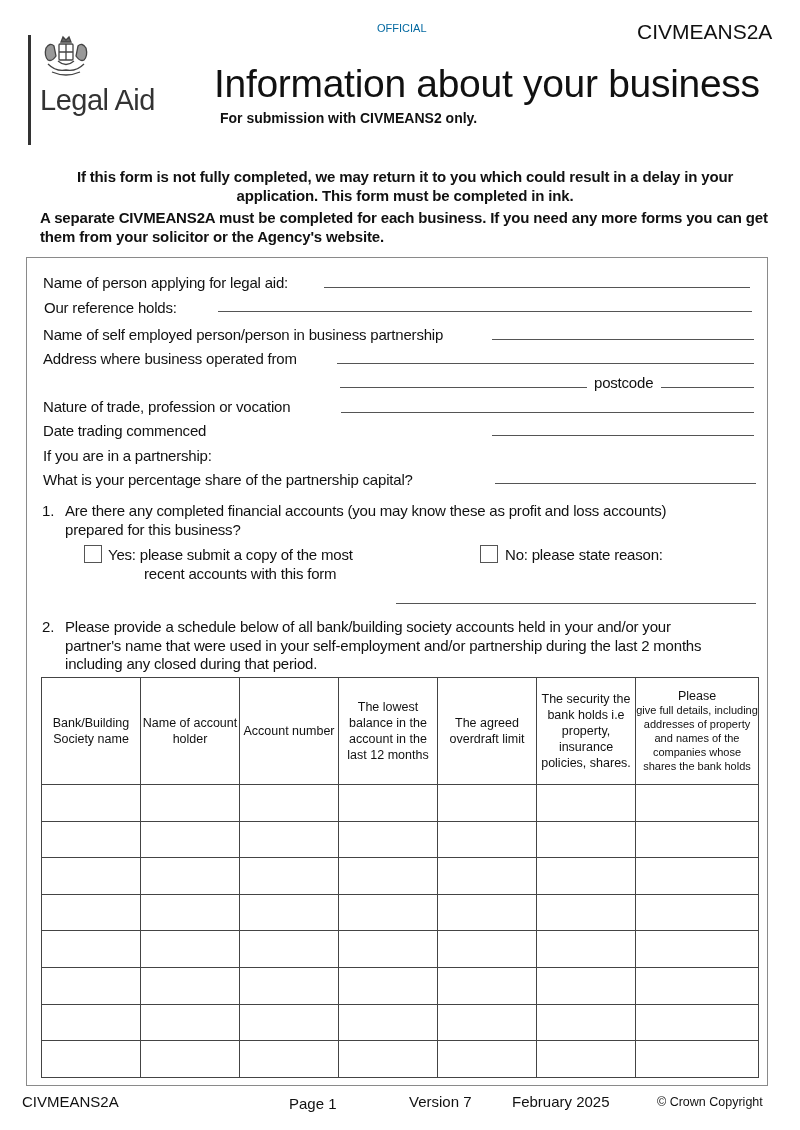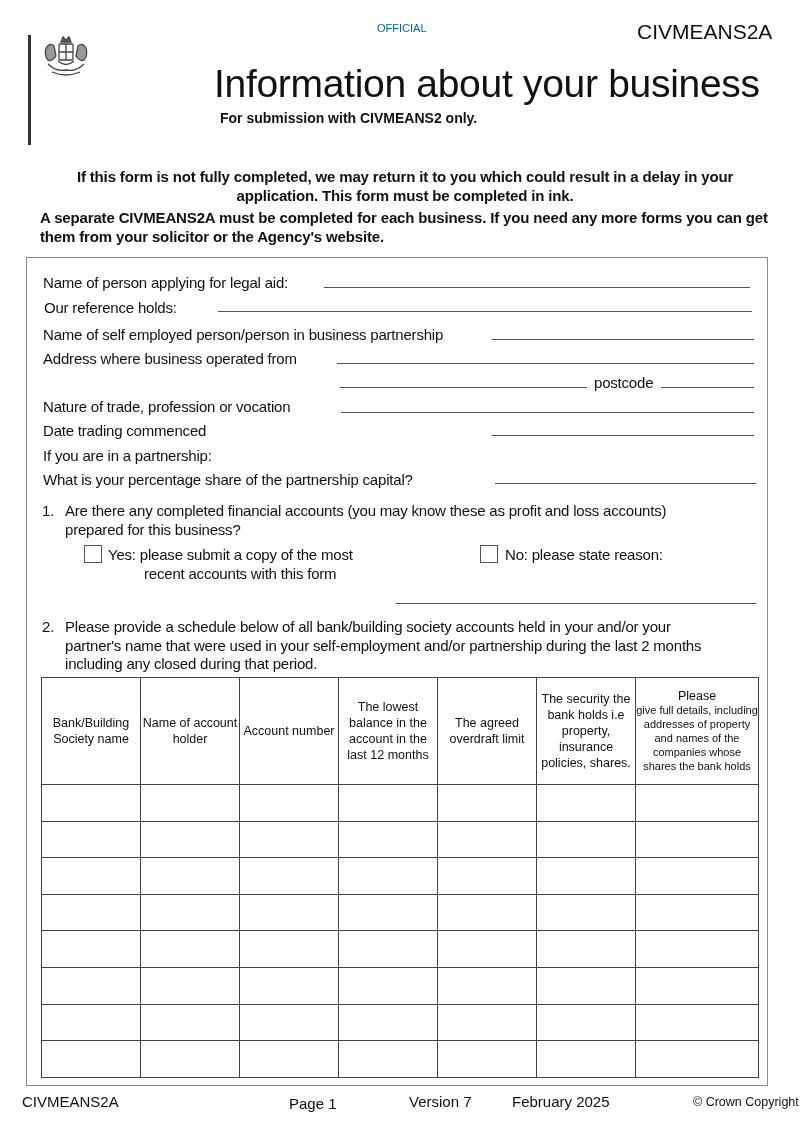--- a/index.html
+++ b/index.html
@@ -52,20 +52,21 @@
     <rect x="21" y="10" width="14" height="16" rx="1"></rect>
     <path d="M21 18 H35 M28 10 V26"></path>
     <path d="M20 27 Q28 34 36 27"></path>
     <path d="M8 14 Q12 8 16 12 L18 22 Q14 28 10 26 Q6 22 8 14 Z" fill="#999"></path>
     <path d="M48 14 Q44 8 40 12 L38 22 Q42 28 46 26 Q50 22 48 14 Z" fill="#999"></path>
     <path d="M10 30 Q18 38 28 36 Q38 38 46 30"></path>
     <path d="M14 38 Q28 44 42 38"></path>
   </g>
 </svg>
 <div class="abs logo-text">
+  <div>Legal Aid</div>
 </div>
 
 <div class="abs official">OFFICIAL</div>
 <div class="abs form-code-top">CIVMEANS2A</div>
 <div class="abs title">Information about your business</div>
 <div class="abs subtitle">For submission with CIVMEANS2 only.</div>
 
 <div class="abs intro intro1">If this form is not fully completed, we may return it to you which could result in a delay in your application.  This form must be completed in ink.</div>
 <div class="abs intro intro2">A separate CIVMEANS2A must be completed for each business.  If you need any more forms you can get them from your solicitor or the Agency's website.</div>
 
@@ -210,13 +211,13 @@
         <td><input type="text" value="" style=""></td>
         <td><input type="text" value="" style=""></td>
       </tr>
     </tbody>
 </table>
 
 <div class="abs footer" style="left:22px;">CIVMEANS2A</div>
 <div class="abs footer" style="left:289px;top:1095px;">Page 1</div>
 <div class="abs footer" style="left:409px;">Version 7</div>
 <div class="abs footer" style="left:512px;">February 2025</div>
-<div class="abs footer copy" style="left:657px;margin-left:36px;">© Crown Copyright</div>
+<div class="abs footer copy" style="left:657px;">© Crown Copyright</div>
 
 </body></html>

